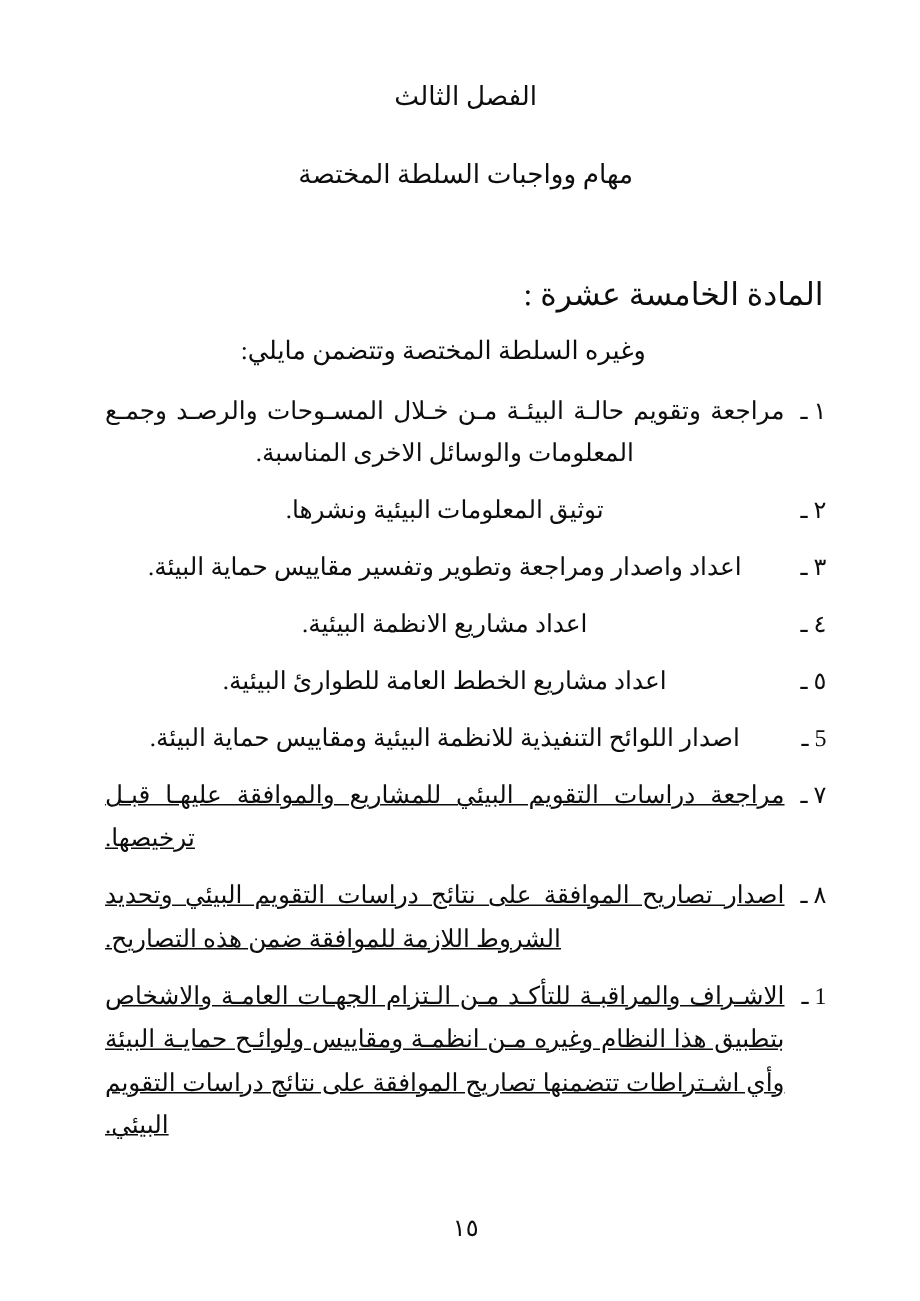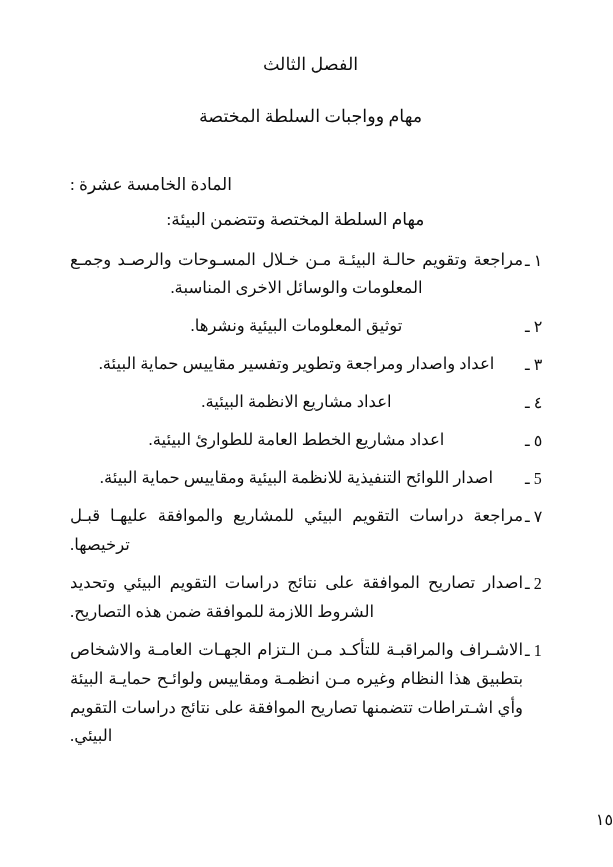--- a/index.html
+++ b/index.html
@@ -30,23 +30,23 @@
   }
   .chapter-heading .line1 {
     display: block;
     letter-spacing: 0.2px;
   }
   .chapter-heading .line2 {
     display: block;
     margin-top: 19px;
   }
   .article-title {
-    margin-top: 40px;
-    font-size: 17px;
-    text-align: left;
+    margin-top: 50px;
+    font-size: 21px;
+    text-align: right;
     padding-right: 2px;
   }
   .article-intro {
     margin-top: 14px;
     font-size: 17px;
     text-align: center;
     padding-right: 30px;
   }
   ol.items {
     list-style: none;
@@ -57,57 +57,58 @@
     display: flex;
     flex-direction: row;
     align-items: flex-start;
     margin-bottom: 9px;
     font-size: 16.5px;
     line-height: 1.75;
   }
   ol.items > li .num {
     flex: 0 0 auto;
     width: 26px;
-    text-align: left;
+    text-align: right;
     padding-top: 1px;
     font-size: 16px;
   }
   ol.items > li .txt {
     flex: 1 1 auto;
     text-align: justify;
     text-align-last: center;
     padding-right: 2px;
   }
   ol.items > li.justify-both .txt {
     text-align: justify;
     text-align-last: left;
+    text-decoration: underline;
   }
   .page-number {
     position: absolute;
     left: 0;
     right: 0;
     bottom: 38px;
-    text-align: right;
+    text-align: center;
     font-size: 16px;
     letter-spacing: 1px;
   }
 </style>
 </head>
 <body>
 
 <div class="page">
 
   <div class="chapter-heading">
     <span class="line1">الفصل الثالث</span>
     <span class="line2">مهام وواجبات السلطة المختصة</span>
   </div>
 
   <div class="article-title">المادة الخامسة عشرة :</div>
 
-  <div class="article-intro">مهام السلطة المختصة وتتضمن البيئة:</div>
+  <div class="article-intro">وغيره السلطة المختصة وتتضمن مايلي:</div>
 
   <ol class="items">
     <li>
       <span class="num">١ ـ</span>
       <span class="txt">مراجعة وتقويم حالـة البيئـة مـن خـلال المسـوحات والرصـد وجمـع المعلومات والوسائل الاخرى المناسبة.</span>
     </li>
     <li>
       <span class="num">٢ ـ</span>
       <span class="txt">توثيق المعلومات البيئية ونشرها.</span>
     </li>
@@ -125,21 +126,21 @@
     </li>
     <li>
       <span class="num">5 ـ</span>
       <span class="txt">اصدار اللوائح التنفيذية للانظمة البيئية ومقاييس حماية البيئة.</span>
     </li>
     <li class="justify-both">
       <span class="num">٧ ـ</span>
       <span class="txt">مراجعة دراسات التقويم البيئي للمشاريع والموافقة عليهـا قبـل ترخيصها.</span>
     </li>
     <li class="justify-both">
-      <span class="num">2 ـ</span>
+      <span class="num">٨ ـ</span>
       <span class="txt">اصدار تصاريح الموافقة على نتائج دراسات التقويم البيئي وتحديد الشروط اللازمة للموافقة ضمن هذه التصاريح.</span>
     </li>
     <li class="justify-both">
       <span class="num">1 ـ</span>
       <span class="txt">الاشـراف والمراقبـة للتأكـد مـن الـتزام الجهـات العامـة والاشخاص بتطبيق هذا النظام وغيره مـن انظمـة ومقاييس ولوائـح حمايـة البيئة وأي اشـتراطات تتضمنها تصاريح الموافقة على نتائج دراسات التقويم البيئي.</span>
     </li>
   </ol>
 
   <div class="page-number">١٥</div>
 

